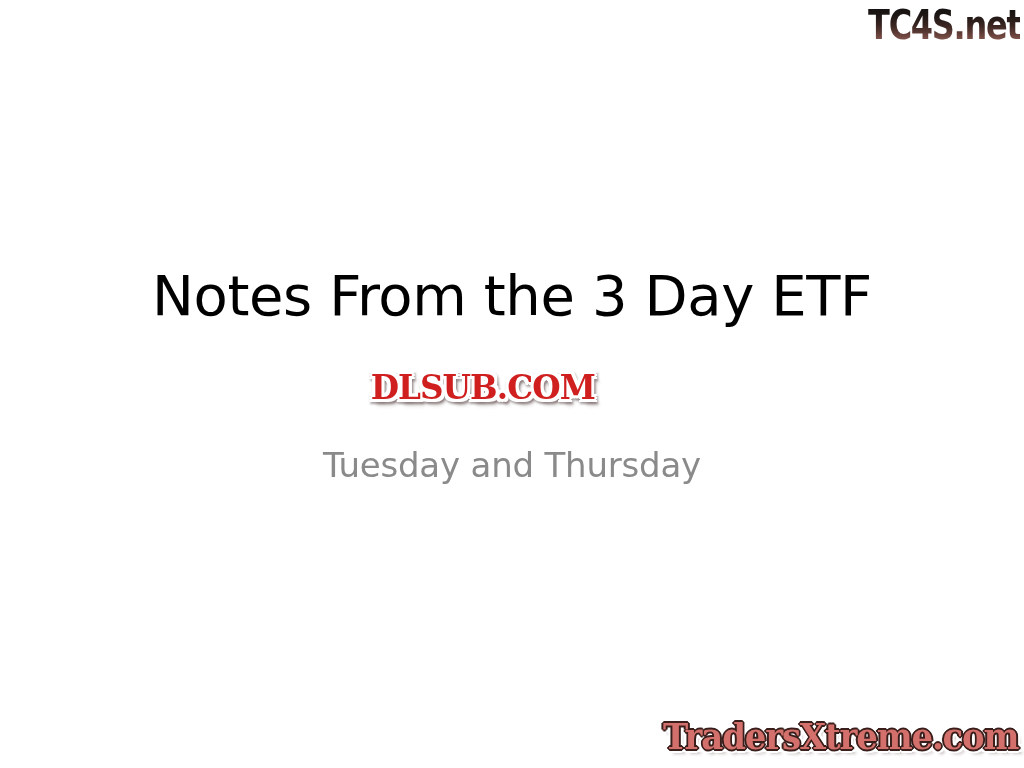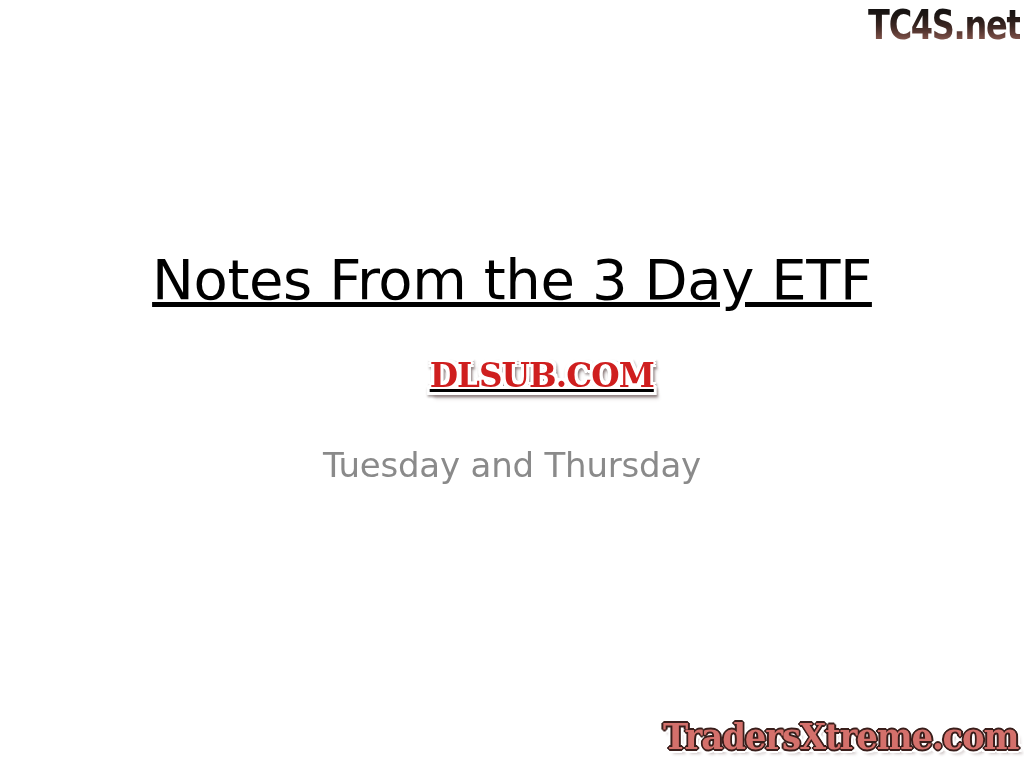--- a/index.html
+++ b/index.html
@@ -50,24 +50,23 @@
     -webkit-background-clip: text;
     background-clip: text;
     color: transparent;
     -webkit-text-fill-color: transparent;
   }
 
   
   #title-block {
     position: absolute;
     left: 150px;
-    top: 244px;
+    top: 260px;
     width: 724px;
     text-align: center;
-    text-decoration: underline;
   }
   #title-block .title-line {
     font-family: "DejaVu Sans", sans-serif;
     font-weight: 400;
     font-size: 56px;
     line-height: 72px;
     color: #000000;
     letter-spacing: -0.4px;
     white-space: nowrap;
   }
@@ -85,28 +84,27 @@
     line-height: 44px;
     color: #8a8a8a;
     letter-spacing: -0.2px;
     white-space: nowrap;
   }
 
   
   #dlsub-watermark {
     position: absolute;
     left: 366px;
-    top: 354px;
+    top: 366px;
     width: 292px;
     height: 42px;
     display: flex;
     align-items: center;
-    justify-content: flex-end;
+    justify-content: flex-start;
     filter: drop-shadow(1px 2px 1px rgba(60,40,40,0.45));
-    text-decoration: underline;
   }
   #dlsub-watermark .wm-text {
     font-family: "DejaVu Serif", serif;
     font-weight: bold;
     font-size: 34px;
     line-height: 34px;
     letter-spacing: -1px;
     transform: scaleX(0.96);
     white-space: nowrap;
     color: #cf1f1f;

